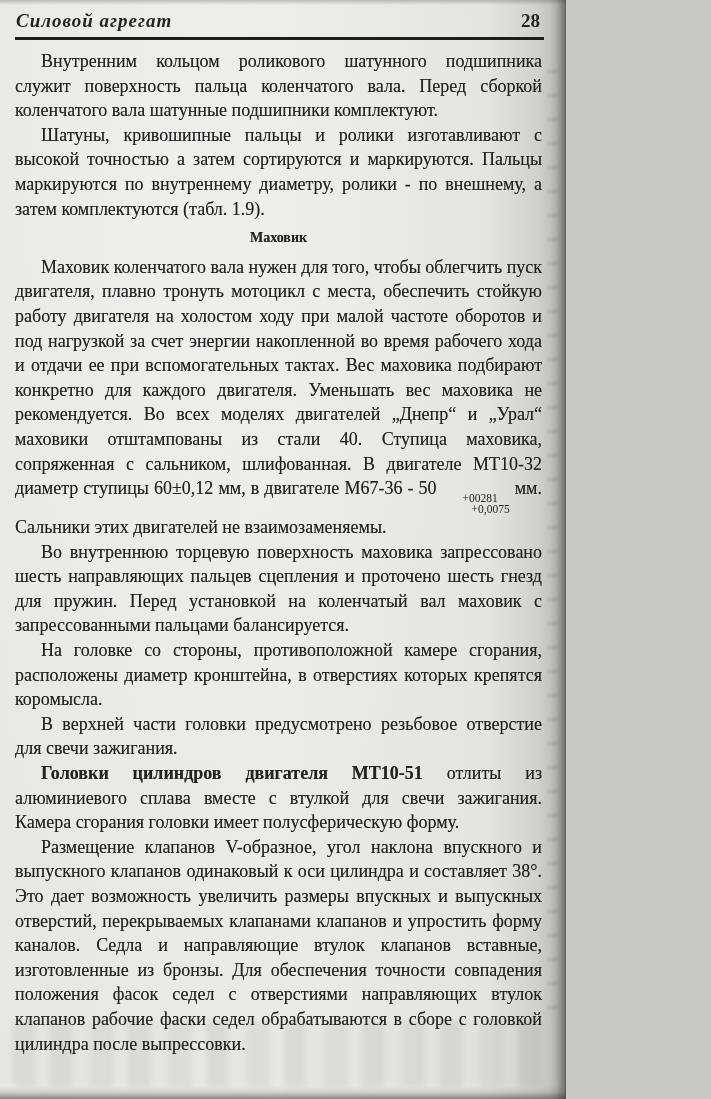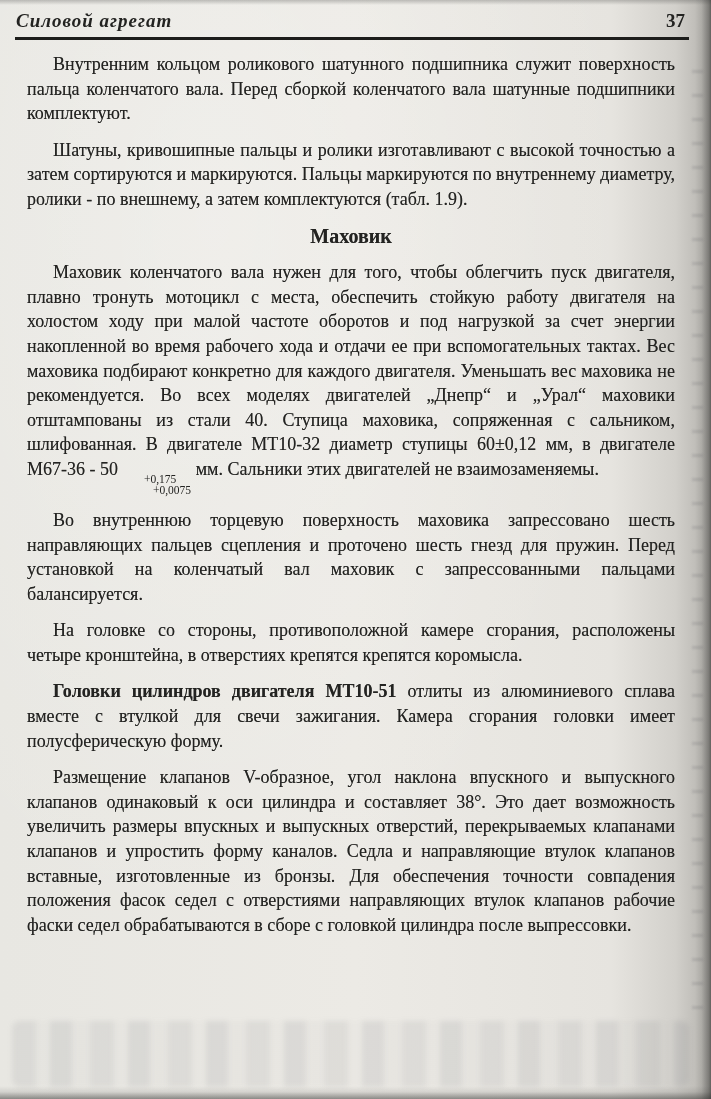--- a/index.html
+++ b/index.html
@@ -2,21 +2,21 @@
 <html lang="ru"><head>
 <meta charset="utf-8">
 <style>
   html,body{margin:0;padding:0;}
   body{
     width:711px;height:1099px;overflow:hidden;
     background:#c9c8c3;
     font-family:"Liberation Serif","DejaVu Serif",serif;
   }
   .scan{
-    position:relative;width:711px;height:1099px;overflow:hidden;
+    position:relative;width:566px;height:1099px;overflow:hidden;
     background:
       radial-gradient(ellipse at 30% 20%, rgba(255,255,255,0.25), rgba(255,255,255,0) 60%),
       linear-gradient(90deg,#e8e7e2 0%, #eceae5 50%, #e6e4df 86%, #d2d0cb 95%, #b2b0ab 100%);
     color:#232321;
   }
   .page-header{
     display:flex;justify-content:space-between;align-items:baseline;
     padding:10px 26px 0 16px;
     position:relative;z-index:2;
   }
@@ -28,23 +28,23 @@
     height:3px;background:#1d1d1b;margin:5px 22px 0 15px;
     position:relative;z-index:2;
   }
   .text-block{
     position:relative;z-index:2;
     margin:9px 24px 0 15px;
     font-size:18px;line-height:24.6px;
     text-align:justify;
     text-shadow:0 0 .5px rgba(40,40,40,.55);
   }
-  .para{margin:12px;text-indent:26px;}
+  .para{margin:0;text-indent:26px;}
   .section-heading{
-    font-size:20px;font-weight:bold;text-align:center;
+    font-size:14px;font-weight:bold;text-align:center;
     margin:5px 0 4px 0;text-indent:0;
   }
   .b{font-weight:bold;}
   .tol-stack{
     display:inline-flex;flex-direction:column;align-items:flex-start;
     vertical-align:-8px;font-size:11.5px;line-height:11px;
     text-shadow:none;
   }
   .tol-sub{padding-left:9px;}
   
@@ -85,40 +85,41 @@
     background:linear-gradient(180deg,rgba(70,70,68,0.30),rgba(70,70,68,0));
   }
 </style>
 </head>
 <body>
 
 <div class="scan">
 
   <div class="page-header">
     <span class="running-title">Силовой агрегат</span>
-    <span class="page-number">37</span>
+    <span class="page-number">28</span>
   </div>
   <div class="header-rule"></div>
 
   <div class="text-block">
 
     <p class="para">Внутренним кольцом роликового шатунного подшипника служит поверхность пальца коленчатого вала. Перед сборкой коленчатого вала шатунные подшипники комплектуют.</p>
     <p class="para">Шатуны, кривошипные пальцы и ролики изготавливают с высокой точностью а затем сортируются и маркируются. Пальцы маркируются по внутреннему диаметру, ролики - по внешнему, а затем комплектуются (табл. 1.9).</p>
 
     <h2 class="section-heading">Маховик</h2>
 
     <p class="para"><span>Маховик коленчатого вала нужен для того, чтобы облегчить пуск двигателя, плавно тронуть мотоцикл с места, обеспечить стойкую работу двигателя на холостом ходу при малой частоте оборотов и под нагрузкой за счет энергии накопленной во время рабочего хода и отдачи ее при вспомогательных тактах. Вес маховика подбирают конкретно для каждого двигателя. Уменьшать вес маховика не рекомендуется. Во всех моделях двигателей „Днепр“ и „Урал“ маховики отштампованы из стали 40. Ступица маховика, сопряженная с сальником, шлифованная. В двигателе МТ10-32 диаметр ступицы 60±0,12 мм, в двигателе М67-36 - </span><span>50</span><span class="tol-stack">
-          <span class="tol-sup">+0,175</span>
+          <span class="tol-sup">+00281</span>
           <span class="tol-sub">+0,0075</span>
         </span><span> мм. Сальники этих двигателей не взаимозаменяемы.</span></p>
 
     <p class="para">Во внутреннюю торцевую поверхность маховика запрессовано шесть направляющих пальцев сцепления и проточено шесть гнезд для пружин. Перед установкой на коленчатый вал маховик с запрессованными пальцами балансируется.</p>
 
 
-    <p class="para">На головке со стороны, противоположной камере сгорания, расположены четыре кронштейна, в отверстиях крепятся крепятся коромысла.</p>
+    <p class="para">На головке со стороны, противоположной камере сгорания, расположены диаметр кронштейна, в отверстиях которых крепятся коромысла.</p>
+    <p class="para">В верхней части головки предусмотрено резьбовое отверстие для свечи зажигания.</p>
     <p class="para"><span class="b">Головки цилиндров двигателя МТ10-51</span><span> отлиты из алюминиевого сплава вместе с втулкой для свечи зажигания. Камера сгорания головки имеет полусферическую форму.</span></p>
     <p class="para">Размещение клапанов V-образное, угол наклона впускного и выпускного клапанов одинаковый к оси цилиндра и составляет 38°. Это дает возможность увеличить размеры впускных и выпускных отверстий, перекрываемых клапанами клапанов и упростить форму каналов. Седла и направляющие втулок клапанов вставные, изготовленные из бронзы. Для обеспечения точности совпадения положения фасок седел с отверстиями направляющих втулок клапанов рабочие фаски седел обрабатываются в сборе с головкой цилиндра после выпрессовки.</p>
 
   </div>
 
   <div class="watermark"></div>
   <div class="bleed-right"></div>
   <div class="edge-top"></div>
   <div class="edge-right"></div>
   <div class="edge-bottom"></div>

